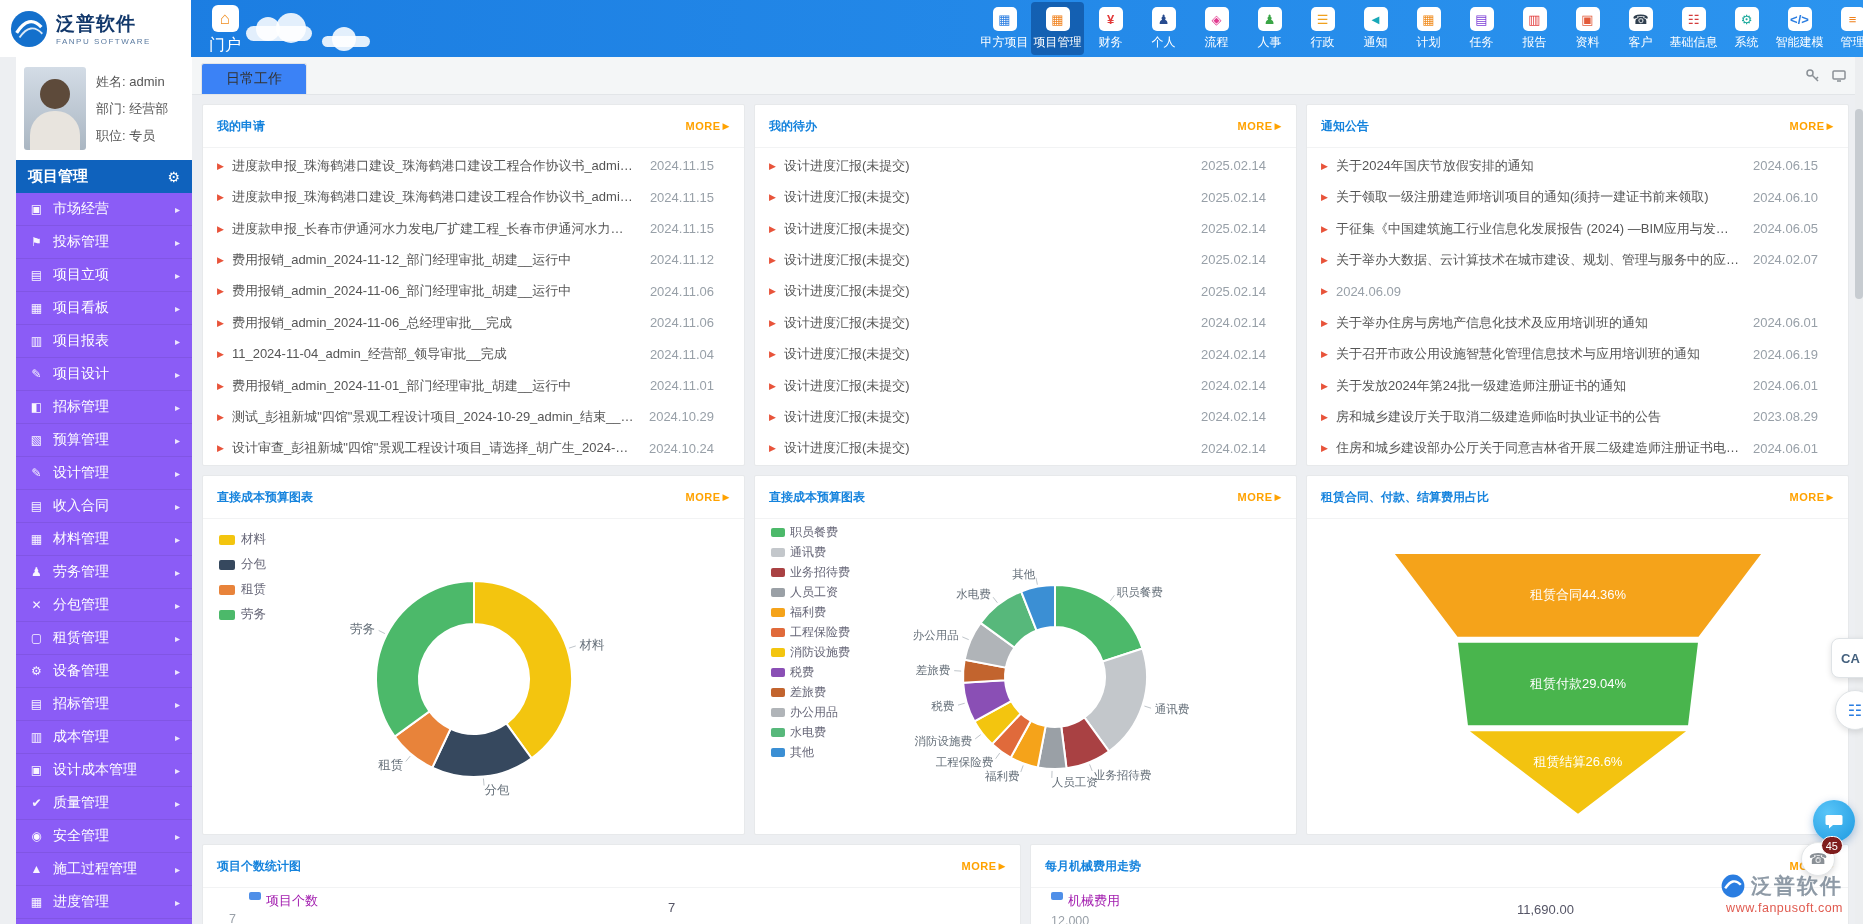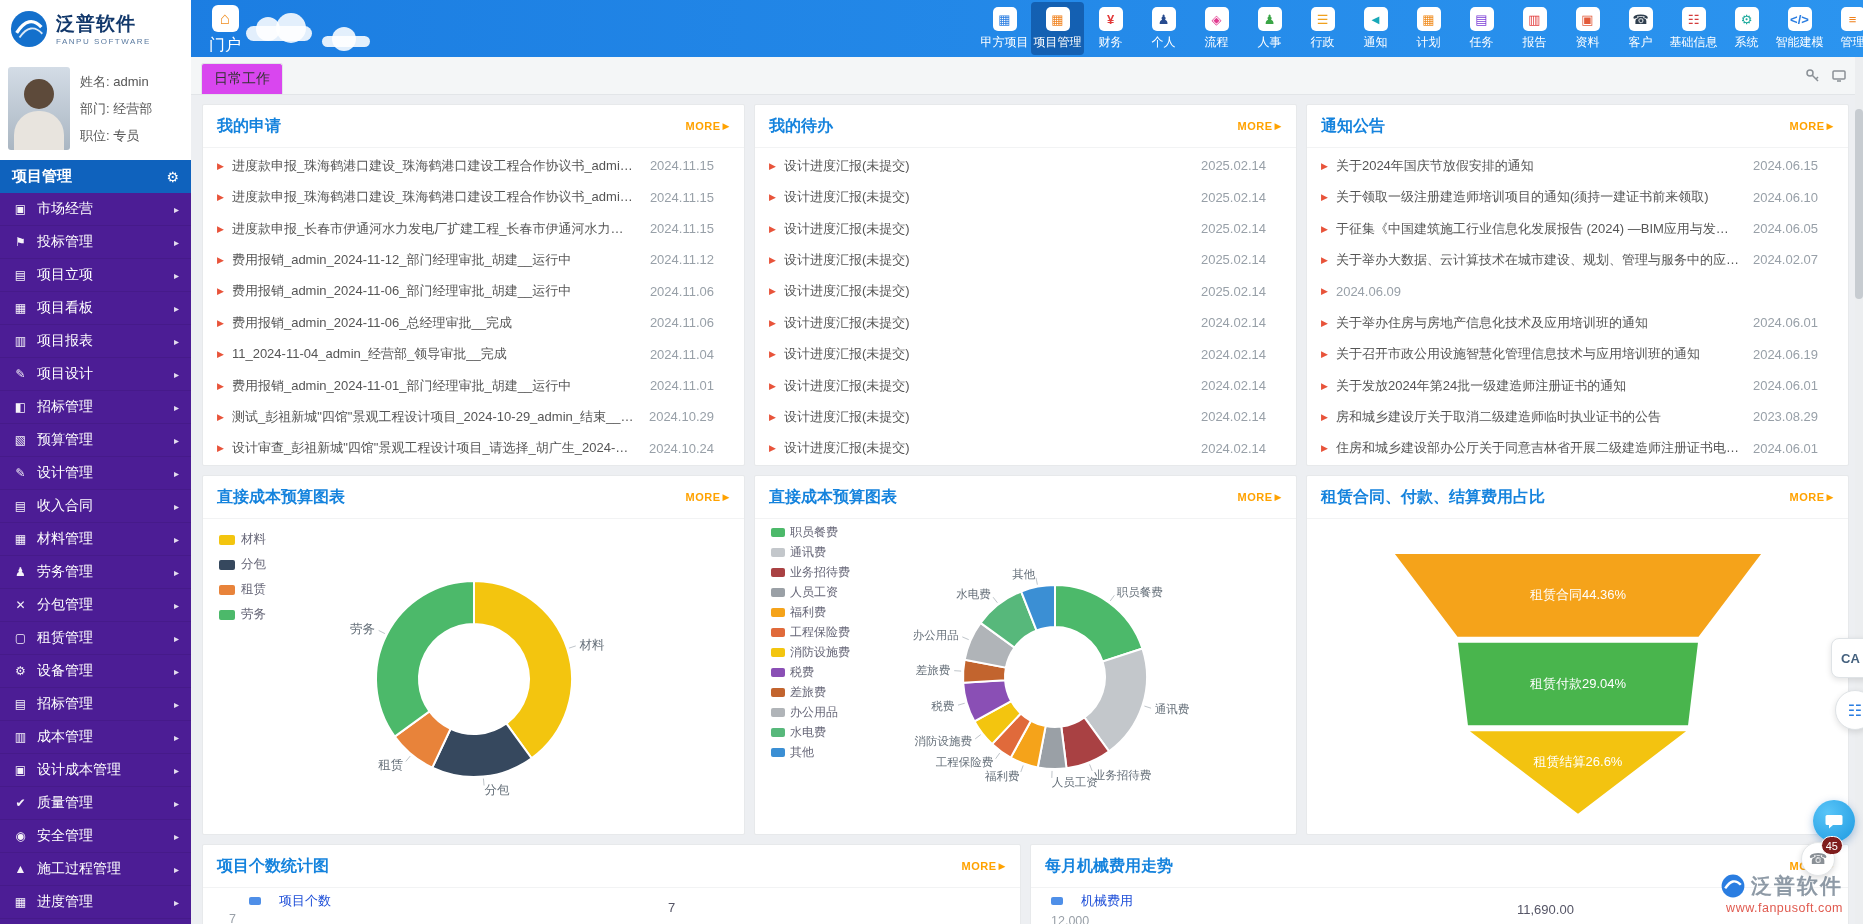--- a/index.html
+++ b/index.html
@@ -20,67 +20,67 @@
   .cloud::after{content:"";position:absolute;left:30px;top:-13px;width:30px;height:30px;background:inherit;border-radius:50%}
   .c1{left:246px;top:26px;width:66px;height:15px}
   .c2{left:322px;top:36px;width:48px;height:11px}
   .c2::after{display:none}
   .top-nav{margin-left:auto;margin-right:-16px;display:flex}
   .nav-item{width:53px;display:flex;flex-direction:column;align-items:center;gap:3px;color:#fff;font-size:12px;padding:5px 0 4px;border-radius:4px;white-space:nowrap}
   .nav-item.active{background:rgba(8,62,133,.55)}
   .nav-ico{width:24px;height:24px;background:#fff;border-radius:5px;display:flex;align-items:center;justify-content:center;font-size:13px;font-weight:bold}
 
   
-  .sidebar{position:absolute;top:57px;left:0;width:191px;height:867px;background:#4c1d95;z-index:20;overflow:hidden}
+  .sidebar{position:absolute;top:57px;left:16px;width:176px;height:867px;background:#8b5cf6;z-index:20;overflow:hidden}
   .profile{background:#fff;height:103px;display:flex;gap:10px;padding:10px 8px;align-items:center}
   .avatar{width:62px;height:83px;border-radius:3px;flex:none;position:relative;overflow:hidden;background:linear-gradient(180deg,#d3dce6,#aab6c2)}
   .avatar::before{content:"";position:absolute;left:16px;top:12px;width:30px;height:30px;border-radius:50%;background:#5d4a3a}
   .avatar::after{content:"";position:absolute;left:6px;top:44px;width:50px;height:40px;border-radius:24px 24px 0 0;background:#e8e4de}
   .pinfo{display:flex;flex-direction:column;gap:9px;font-size:13px;color:#555}
   .module-head{height:33px;background:#0f62bd;display:flex;align-items:center;justify-content:space-between;padding:0 12px;color:#fff;font-size:15px;font-weight:bold}
   .gear{font-size:14px;font-weight:normal}
   .menu-item{height:33px;display:flex;align-items:center;padding:0 12px;color:#fff;font-size:14px;border-bottom:1px solid rgba(0,0,0,.07)}
   .menu-item .mi{width:17px;margin-right:8px;font-size:12px;opacity:.95;text-align:center}
   .menu-item .arr{margin-left:auto;font-size:10px;opacity:.85}
 
   
   .content{position:absolute;left:191px;top:57px;width:1672px;height:867px}
   .tabstrip{height:38px;background:#f4f6f7;border-bottom:1px solid #e2e5e8;display:flex;align-items:flex-end;padding-left:10px;position:relative}
-  .tab{height:31px;background:#d946ef;border:1px solid #e2e5e8;border-bottom:none;border-radius:3px 3px 0 0;padding:0 12px;display:flex;align-items:center;font-size:14px;color:#333}
+  .tab{height:31px;background:#3b82f6;border:1px solid #e2e5e8;border-bottom:none;border-radius:3px 3px 0 0;padding:0 24px;display:flex;align-items:center;font-size:14px;color:#333}
   .strip-icons{position:absolute;right:16px;top:11px;display:flex;gap:10px;align-items:center}
   .sico{width:16px;height:16px;color:#8a9096}
 
   .gridwrap{padding:9px 14px 0 11px;display:flex;flex-direction:column;gap:9px}
   .grid{display:grid;gap:9px}
   .g3{grid-template-columns:1fr 1fr 1fr}
   .g2{grid-template-columns:1fr 1fr}
   .panel{background:#fff;border:1px solid #e7e9eb;border-radius:2px;overflow:hidden;position:relative}
   .h1{height:362px}.h2{height:360px}.h3{height:360px}
   .phead{height:43px;display:flex;align-items:center;justify-content:space-between;padding:0 14px;border-bottom:1px solid #f2f3f4}
-  .ptitle{font-size:16px;color:#1583dd;font-weight:bold}
+  .ptitle{font-size:12px;color:#1583dd;font-weight:bold}
   .more{display:flex;align-items:center;gap:2px;color:#ffa200;font-size:11px;font-weight:bold;letter-spacing:.5px}
   .marr{font-size:9px}
 
   .plist{display:flex;flex-direction:column;height:318px;padding:2px 0}
   .lrow{flex:1;display:flex;align-items:center;padding:0 30px 0 14px;min-width:0}
   .blt{color:#e8533a;font-size:9px;margin-right:8px;flex:none}
   .ltxt{flex:1;overflow:hidden;white-space:nowrap;text-overflow:ellipsis;font-size:13px;color:#555;margin-right:14px}
   .ldate{font-size:13px;color:#98a0a8;flex:none}
 
   .chartwrap{position:relative;height:316px}
   .chartwrap svg{position:absolute;left:0;top:0}
   .legend{position:absolute;left:16px;top:12px;display:flex;flex-direction:column;gap:8px;z-index:2}
   .legend.l12{top:5px;gap:3px}
   .lg-item{display:flex;align-items:center;gap:6px;font-size:12.5px;color:#667}
   .l12 .lg-item{font-size:12px;gap:5px}
   .lg-sw{width:16px;height:10px;border-radius:2px;flex:none}
   .l12 .lg-sw{width:14px;height:9px}
 
   .mini{position:relative;height:316px}
-  .mlegend{position:absolute;display:flex;align-items:center;gap:18px;font-size:13px;color:#1d4ed8}
+  .mlegend{position:absolute;display:flex;gap:5px;font-size:13px;color:#a21caf}
   .mk{width:12px;height:8px;background:#4f8fe8;border-radius:2px}
   .maxis{position:absolute;font-size:12.5px;color:#99a0a8}
   .mdl{position:absolute;font-size:13px;color:#556}
   .pc-legend{left:46px;top:4px}.pc-axis{left:26px;top:24px}.pc-dl{left:465px;top:12px}
   .mc-legend{left:20px;top:4px}.mc-axis{left:20px;top:26px}.mc-dl{left:486px;top:14px}
 
   
   .scrollbar{position:absolute;right:0;top:57px;width:8px;height:867px;background:#eceef0;z-index:40}
   .thumb{position:absolute;top:52px;right:0;width:8px;height:190px;background:#c7ccd1;border-radius:4px}
   .fl-ca{position:absolute;right:-14px;top:638px;width:46px;height:40px;background:#fff;border:1px solid #dfe3e6;border-radius:8px 0 0 8px;display:flex;align-items:center;padding-left:9px;font-size:13px;font-weight:bold;color:#44617e;box-shadow:0 2px 6px rgba(0,0,0,.12);z-index:41}

